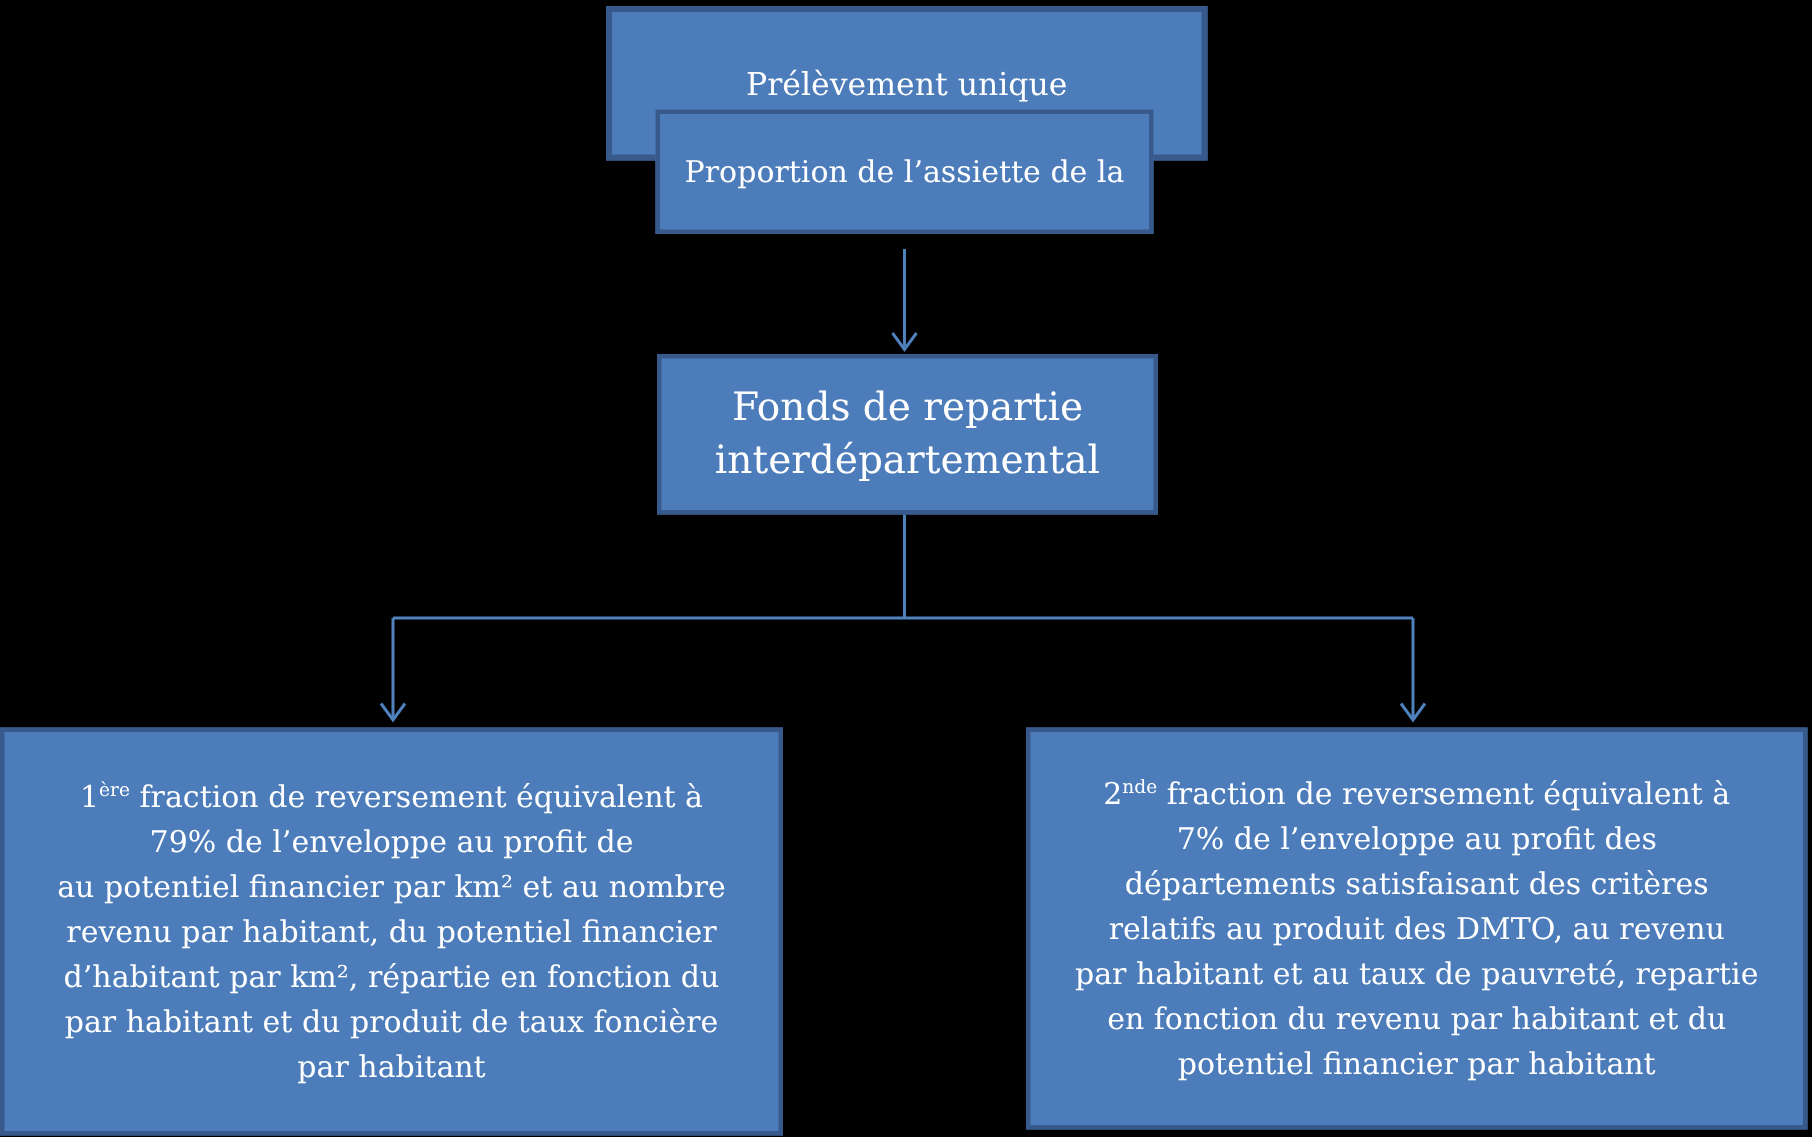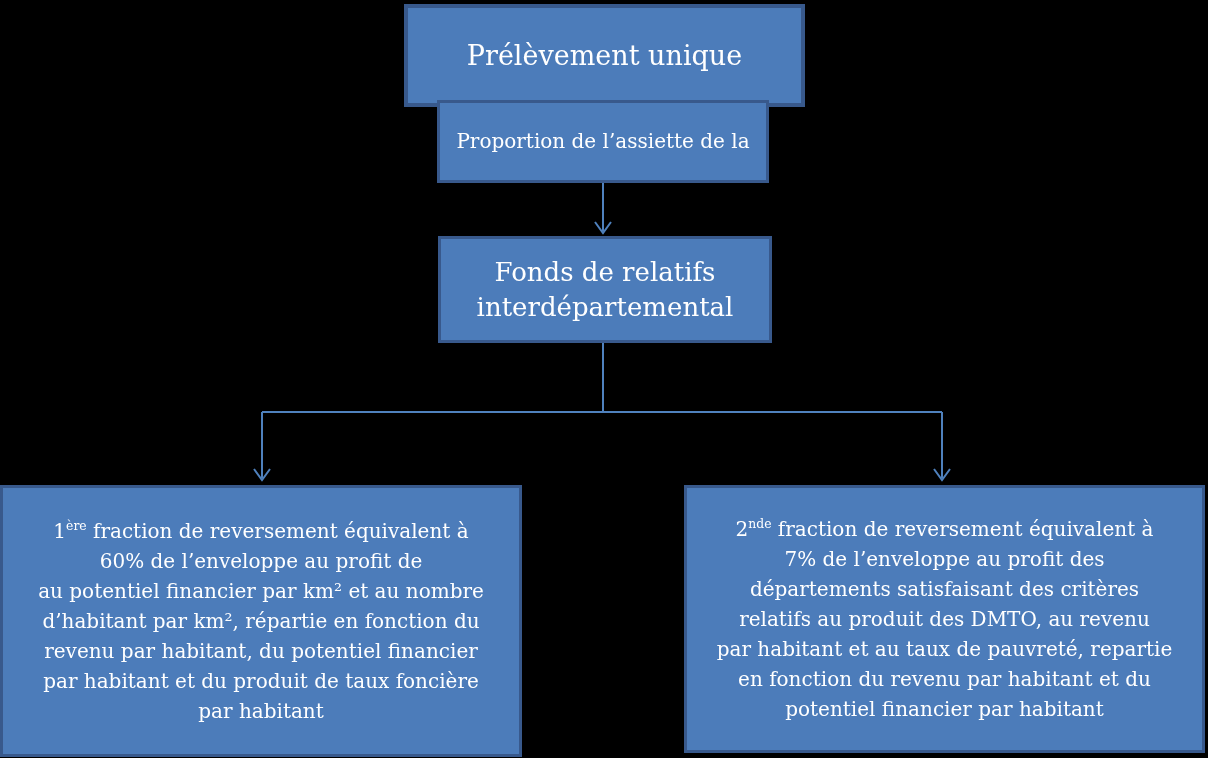--- a/index.html
+++ b/index.html
@@ -44,25 +44,25 @@
   .line { white-space: pre; }
   sup {
     font-size: 0.62em;
     vertical-align: super;
     line-height: 0;
   }
   #top-box {
     left: 404px; top: 4px;
     width: 401px; height: 103px;
     border-width: 4px;
-    font-size: 27px;
+    font-size: 21px;
     z-index: 1;
   }
   #subtitle-box {
-    left: 437px; top: 100px;
+    left: 437px; top: 73px;
     width: 332px; height: 83px;
     font-size: 20px;
     line-height: 27px;
     z-index: 2;
   }
   #fund-box {
     left: 438px; top: 236px;
     width: 334px; height: 107px;
     font-size: 26px;
     line-height: 35px;
@@ -101,30 +101,30 @@
 
   <div class="box" id="top-box">
     <div class="line">Prélèvement unique</div>
   </div>
 
   <div class="box" id="subtitle-box">
     <div class="line">Proportion de l’assiette de la</div>
   </div>
 
   <div class="box" id="fund-box">
-    <div class="line">Fonds de relatifs</div>
+    <div class="line">Fonds de repartie</div>
     <div class="line">interdépartemental</div>
   </div>
 
   <div class="box" id="left-box">
     <div class="line"><span>1</span><sup>ère</sup><span> fraction de reversement équivalent à</span></div>
-    <div class="line">60% de l’enveloppe au profit de</div>
+    <div class="line">79% de l’enveloppe au profit de</div>
     <div class="line">au potentiel financier par km² et au nombre</div>
+    <div class="line">revenu par habitant, du potentiel financier</div>
     <div class="line">d’habitant par km², répartie en fonction du</div>
-    <div class="line">revenu par habitant, du potentiel financier</div>
     <div class="line">par habitant et du produit de taux foncière</div>
     <div class="line">par habitant</div>
   </div>
 
   <div class="box" id="right-box">
     <div class="line"><span>2</span><sup>nde</sup><span> fraction de reversement équivalent à</span></div>
     <div class="line">7% de l’enveloppe au profit des</div>
     <div class="line">départements satisfaisant des critères</div>
     <div class="line">relatifs au produit des DMTO, au revenu</div>
     <div class="line">par habitant et au taux de pauvreté, repartie</div>

